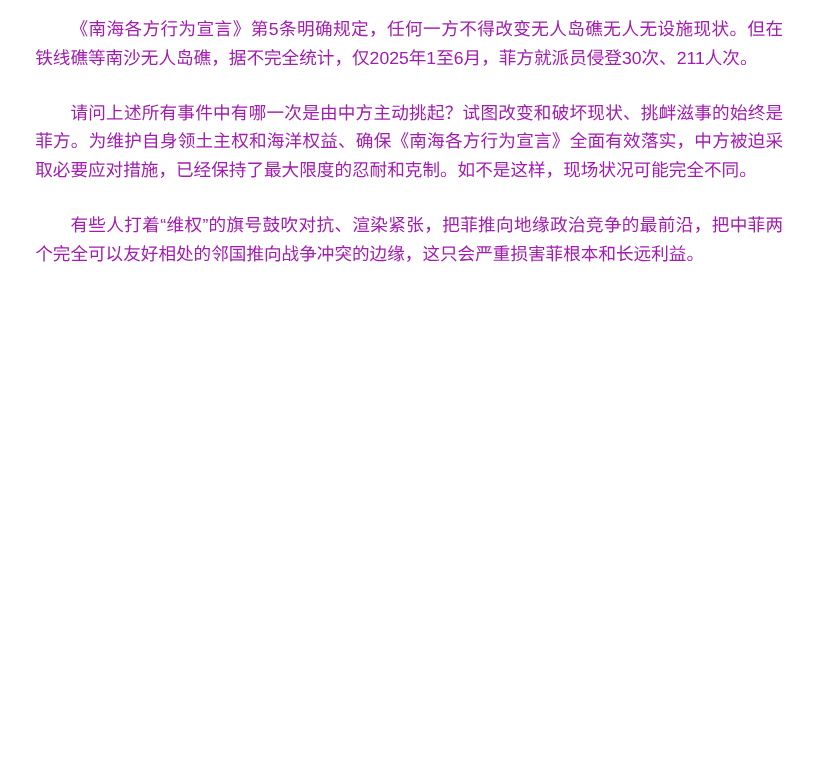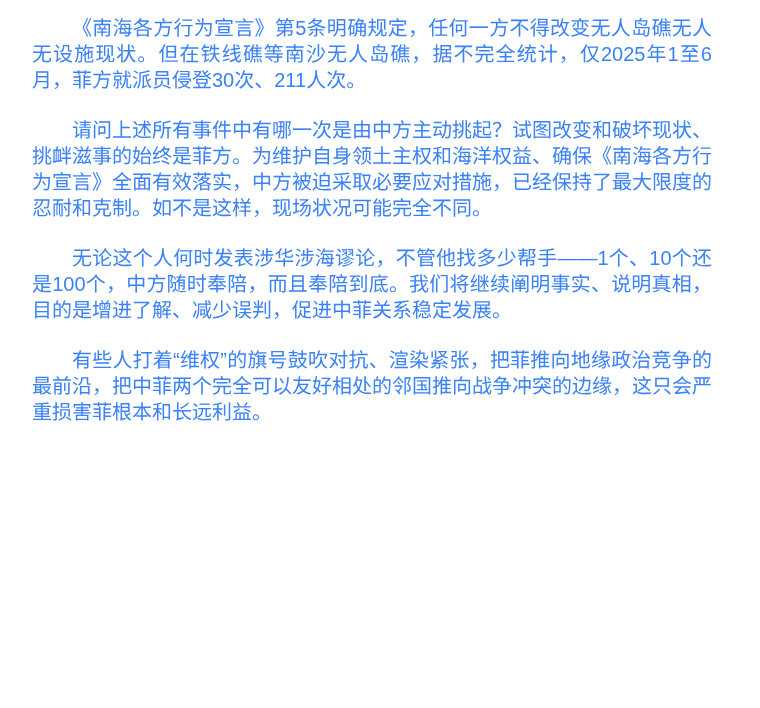--- a/index.html
+++ b/index.html
@@ -15,32 +15,31 @@
   .article {
     box-sizing: border-box;
     width: 760px;
     min-height: 708px;
     padding: 15px 48px 24px 32px;
     background: #ffffff;
     font-family: "Liberation Sans", sans-serif;
   }
   .para {
     margin: 0 0 24px 0;
-    font-size: 20px;
+    font-size: 16px;
     line-height: 26px;
-    color: #3b82f6;
+    color: #a21caf;
     text-align: justify;
     text-indent: 2em;
     word-break: break-all;
   }
   .para:last-child {
     margin-bottom: 0;
   }
 </style>
 </head>
 <body>
 
 <main class="article">
   <p class="para">《南海各方行为宣言》第5条明确规定，任何一方不得改变无人岛礁无人无设施现状。但在铁线礁等南沙无人岛礁，据不完全统计，仅2025年1至6月，菲方就派员侵登30次、211人次。</p>
   <p class="para">请问上述所有事件中有哪一次是由中方主动挑起？试图改变和破坏现状、挑衅滋事的始终是菲方。为维护自身领土主权和海洋权益、确保《南海各方行为宣言》全面有效落实，中方被迫采取必要应对措施，已经保持了最大限度的忍耐和克制。如不是这样，现场状况可能完全不同。</p>
-  <p class="para">无论这个人何时发表涉华涉海谬论，不管他找多少帮手——1个、10个还是100个，中方随时奉陪，而且奉陪到底。我们将继续阐明事实、说明真相，目的是增进了解、减少误判，促进中菲关系稳定发展。</p>
   <p class="para">有些人打着“维权”的旗号鼓吹对抗、渲染紧张，把菲推向地缘政治竞争的最前沿，把中菲两个完全可以友好相处的邻国推向战争冲突的边缘，这只会严重损害菲根本和长远利益。</p>
 </main>
 
 </body></html>

